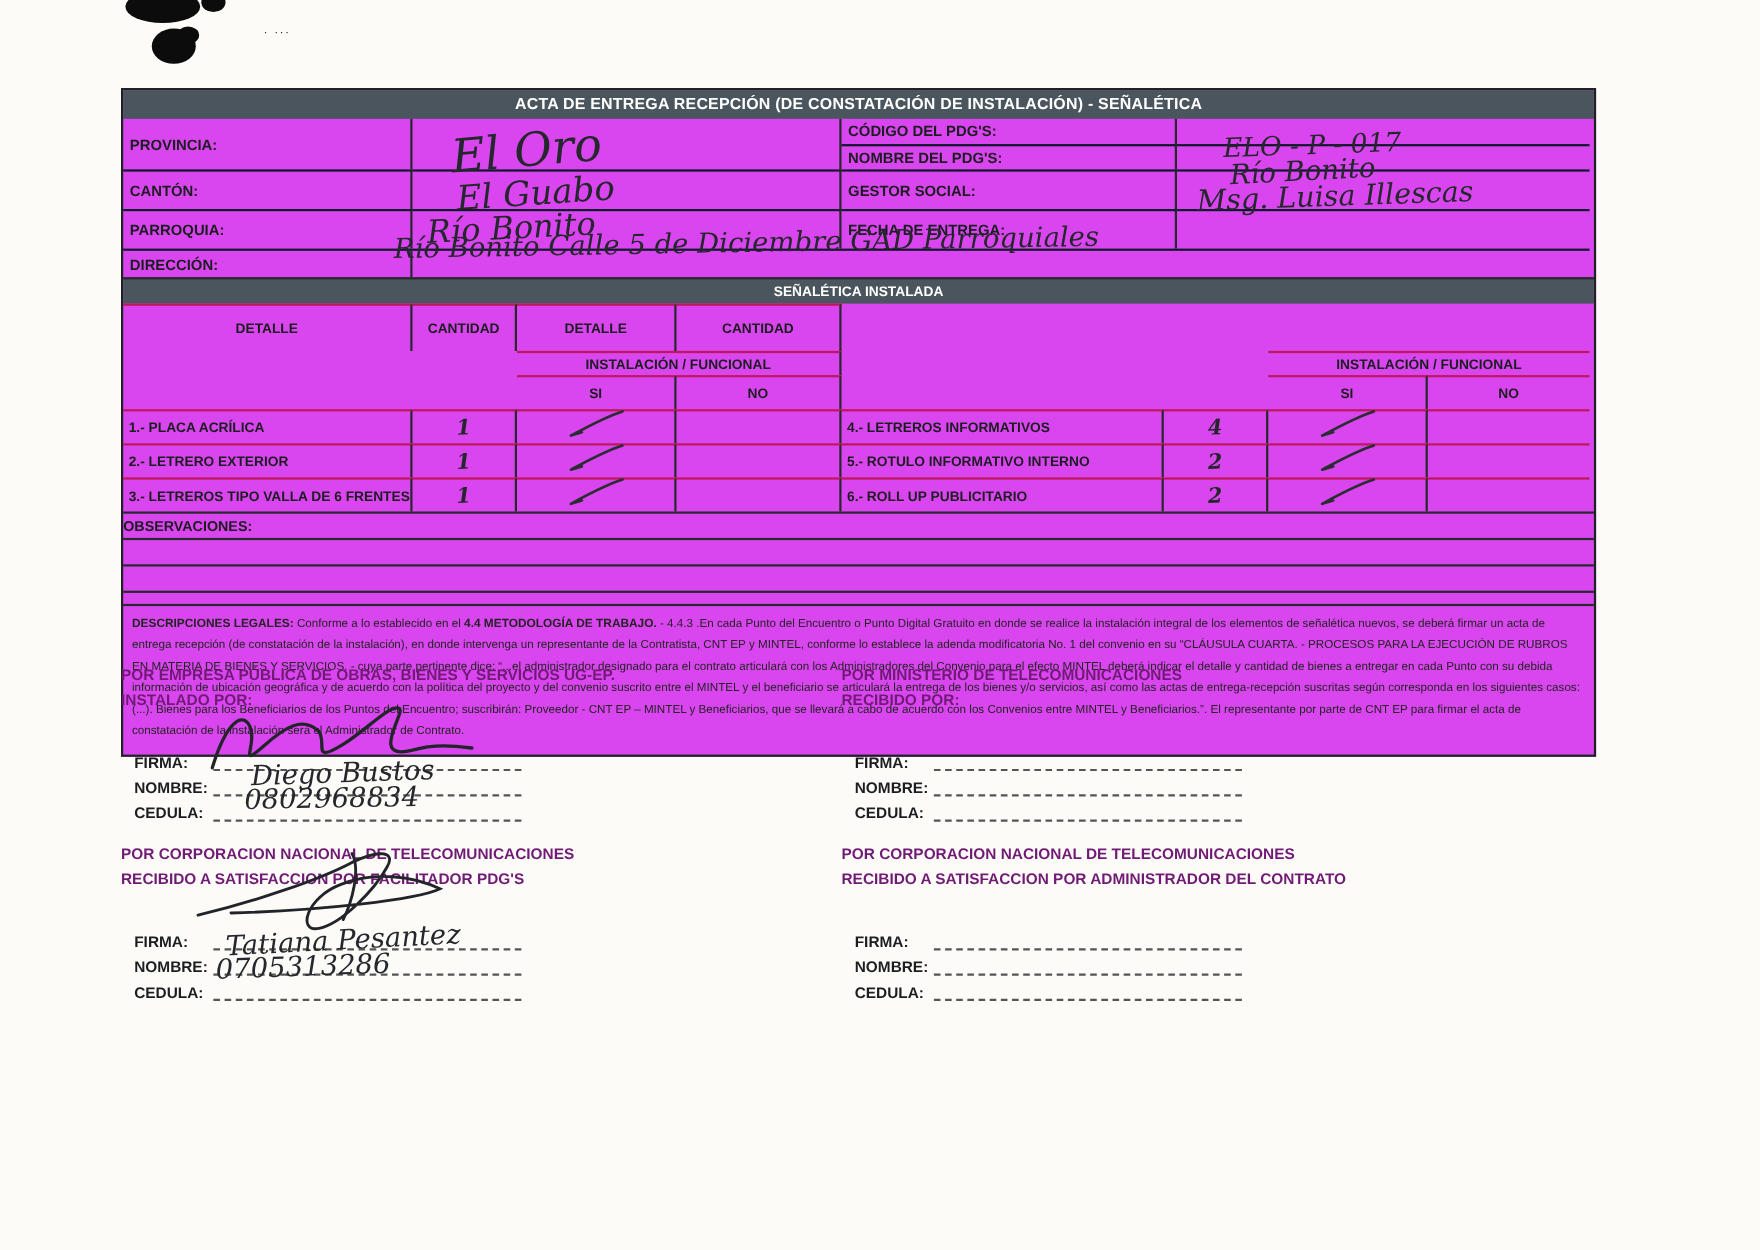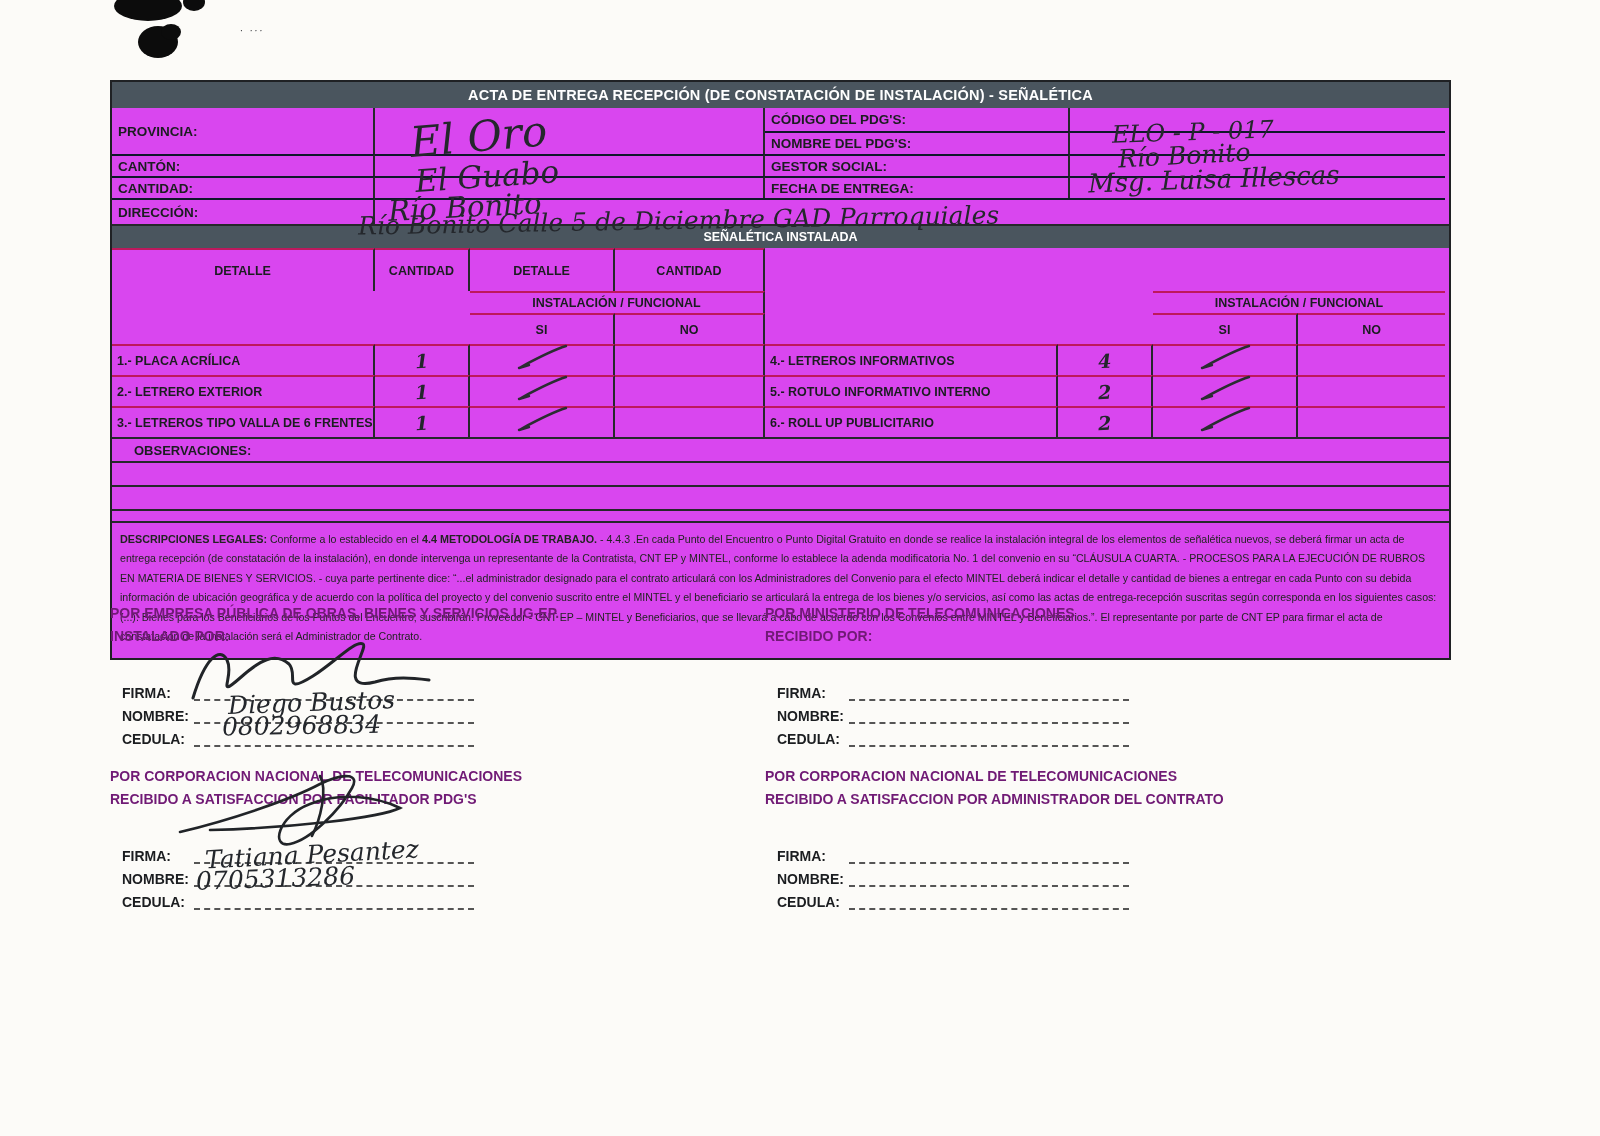--- a/index.html
+++ b/index.html
@@ -10,33 +10,33 @@
   }
   
   .form{position:absolute;left:110px;top:80px;width:1337px;border:2px solid #1f2124;background:#d946ef;}
   .titlebar{height:26px;background:#4a555e;color:#fff;display:flex;align-items:center;justify-content:center;
     font-weight:bold;font-size:14.5px;letter-spacing:.2px;}
   .hgrid{display:grid;grid-template-columns:263px 390px 305px 375px;grid-auto-rows:min-content;}
   .cell{border-right:2px solid #26282b;border-top:2px solid #0f172a;padding:2px 6px;
     font-weight:bold;font-size:13.5px;display:flex;align-items:center;box-sizing:border-box;}
   .cell.last{border-right:none;}
   .cell.value{font-weight:normal;}
-  .r23{height:23px;} .r46{height:46px;} .r22{height:22px;} .r26{height:26px;}
+  .r23{height:23px;} .r46{height:46px;} .r22{height:36px;} .r26{height:26px;}
   .sectionbar{height:22px;background:#4a555e;color:#fff;display:flex;align-items:center;justify-content:center;
     font-weight:bold;font-size:12.5px;border-top:2px solid #26282b;}
   
   .sgrid{display:grid;grid-template-columns:263px 95px 145px 150px 293px 95px 145px 147px;}
   .sc{border-right:2px solid #26282b;border-top:2px solid #be185d;box-sizing:border-box;
     font-size:12.5px;font-weight:bold;display:flex;align-items:center;justify-content:center;text-align:center;}
   .sc.last{border-right:none;}
   .sc.left{justify-content:flex-start;padding-left:5px;text-align:left;}
   .h22{height:22px;} .h21{height:31px;}
   .qty{font-family:"DejaVu Serif", serif;font-style:italic;font-weight:bold;font-size:19px;color:#23262b;transform:rotate(-3deg);}
   .chk{width:56px;height:26px;margin-top:-8px;}
-  .obsrow{border-top:2px solid #26282b;height:22px;display:flex;align-items:center;padding-left:22px;
+  .obsrow{border-top:2px solid #26282b;height:22px;display:flex;align-items:center;padding-left:0;
     font-weight:bold;font-size:13px;}
   .emptyrow{border-top:2px solid #26282b;height:22px;}
   .spacer{height:10px;border-top:2px solid #26282b;}
   .legal{border-top:2px solid #26282b;padding:7px 8px 12px 8px;font-size:10.6px;line-height:19.4px;
     color:#232323;text-align:left;}
   .legal b{font-size:10.8px;}
   
   .sig{position:absolute;width:640px;font-size:14px;}
   .sig .org,.sig .role{font-weight:bold;color:#701a75;height:23px;}
   .sig .line{display:flex;align-items:flex-end;height:22px;margin-top:1px;margin-left:12px;}
@@ -71,21 +71,21 @@
       <div class="cell r23" style="border-top:none">CÓDIGO DEL PDG'S:</div>
       <div class="cell value last r23" style="border-top:none"></div>
       <div class="cell r23">NOMBRE DEL PDG'S:</div>
       <div class="cell value last r23"></div>
 
       <div class="cell r22">CANTÓN:</div>
       <div class="cell value r22"></div>
       <div class="cell r22">GESTOR SOCIAL:</div>
       <div class="cell value last r22"></div>
 
-      <div class="cell r22">CANTIDAD:</div>
+      <div class="cell r22">PARROQUIA:</div>
       <div class="cell value r22"></div>
       <div class="cell r22">FECHA DE ENTREGA:</div>
       <div class="cell value last r22"></div>
 
       <div class="cell r26">DIRECCIÓN:</div>
       <div class="cell value last r26" style="grid-column:2/5"></div>
     </div>
 
     <div class="sectionbar">SEÑALÉTICA INSTALADA</div>
 

